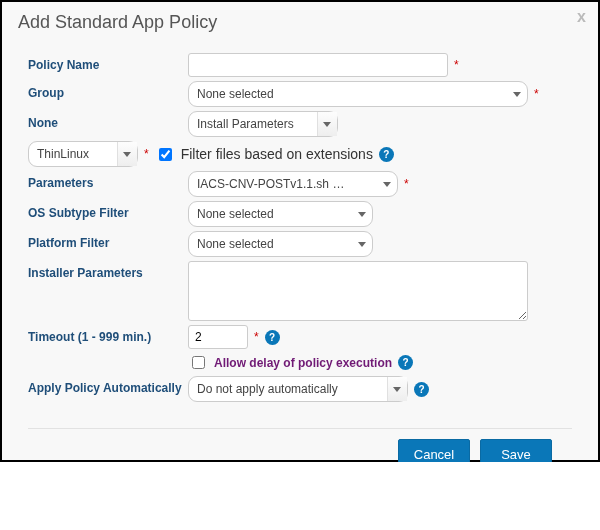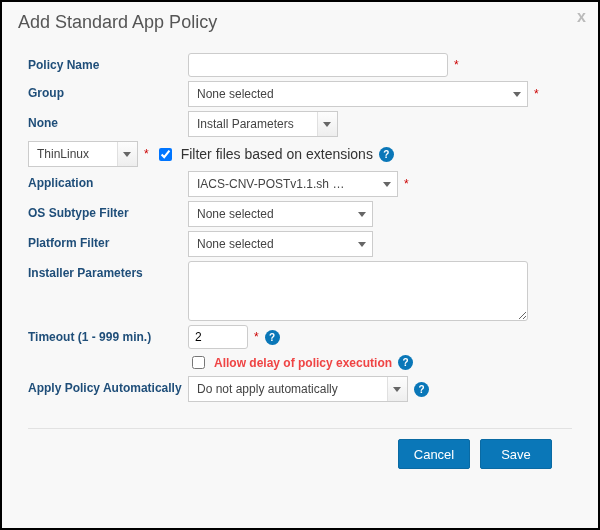--- a/index.html
+++ b/index.html
@@ -4,21 +4,21 @@
 <style>
   * { box-sizing: border-box; }
   body {
     margin: 0;
     font-family: Arial, Helvetica, sans-serif;
     font-size: 12px;
     background: #fff;
   }
   .modal {
     width: 600px;
-    height: 530px;
+    height: 462px;
     border: 2px solid #000;
     background: #f8f8f8;
     position: relative;
     display: flex;
     flex-direction: column;
   }
   .modal-header {
     padding: 10px 16px 8px 16px;
     position: relative;
   }
@@ -78,21 +78,21 @@
     border-radius: 3px;
     padding: 0 6px;
     background: #fff;
     font-size: 12px;
   }
   .select-wrap {
     position: relative;
     display: inline-block;
     background: #fff;
     border: 1px solid #ccc;
-    border-radius: 0;
+    border-radius: 9px;
     height: 26px;
   }
   .select-wrap .select-text {
     display: inline-block;
     padding: 5px 22px 5px 8px;
     color: #444;
     font-size: 12px;
     white-space: nowrap;
     overflow: hidden;
     text-overflow: ellipsis;
@@ -141,21 +141,21 @@
     width: 340px;
     height: 60px;
     border: 1px solid #ccc;
     border-radius: 3px;
     resize: both;
     background: #fff;
     font-size: 12px;
     padding: 4px;
   }
   .chk-label {
-    color: #ef4444;
+    color: #701a75;
     font-weight: bold;
     font-size: 12px;
   }
   .chk {
     width: 13px;
     height: 13px;
     vertical-align: middle;
   }
   .divider {
     border: none;
@@ -233,21 +233,21 @@
           <span class="caret"></span>
         </div>
         <span class="req">*</span>
         <input type="checkbox" class="chk" checked="" style="">
         <span class="inline-check-text">Filter files based on extensions</span>
         <span class="help">?</span>
       </div>
     </div>
 
     <div class="form-row">
-      <div class="label-col">Application</div>
+      <div class="label-col">Parameters</div>
       <div class="field-col">
         <div class="select-wrap sw-app">
           <span class="select-text" style="max-width:178px">IACS-CNV-POSTv1.1.sh (2 Reposi</span>
           <span class="caret"></span>
         </div>
         <span class="req">*</span>
       </div>
     </div>
 
     <div class="form-row">

